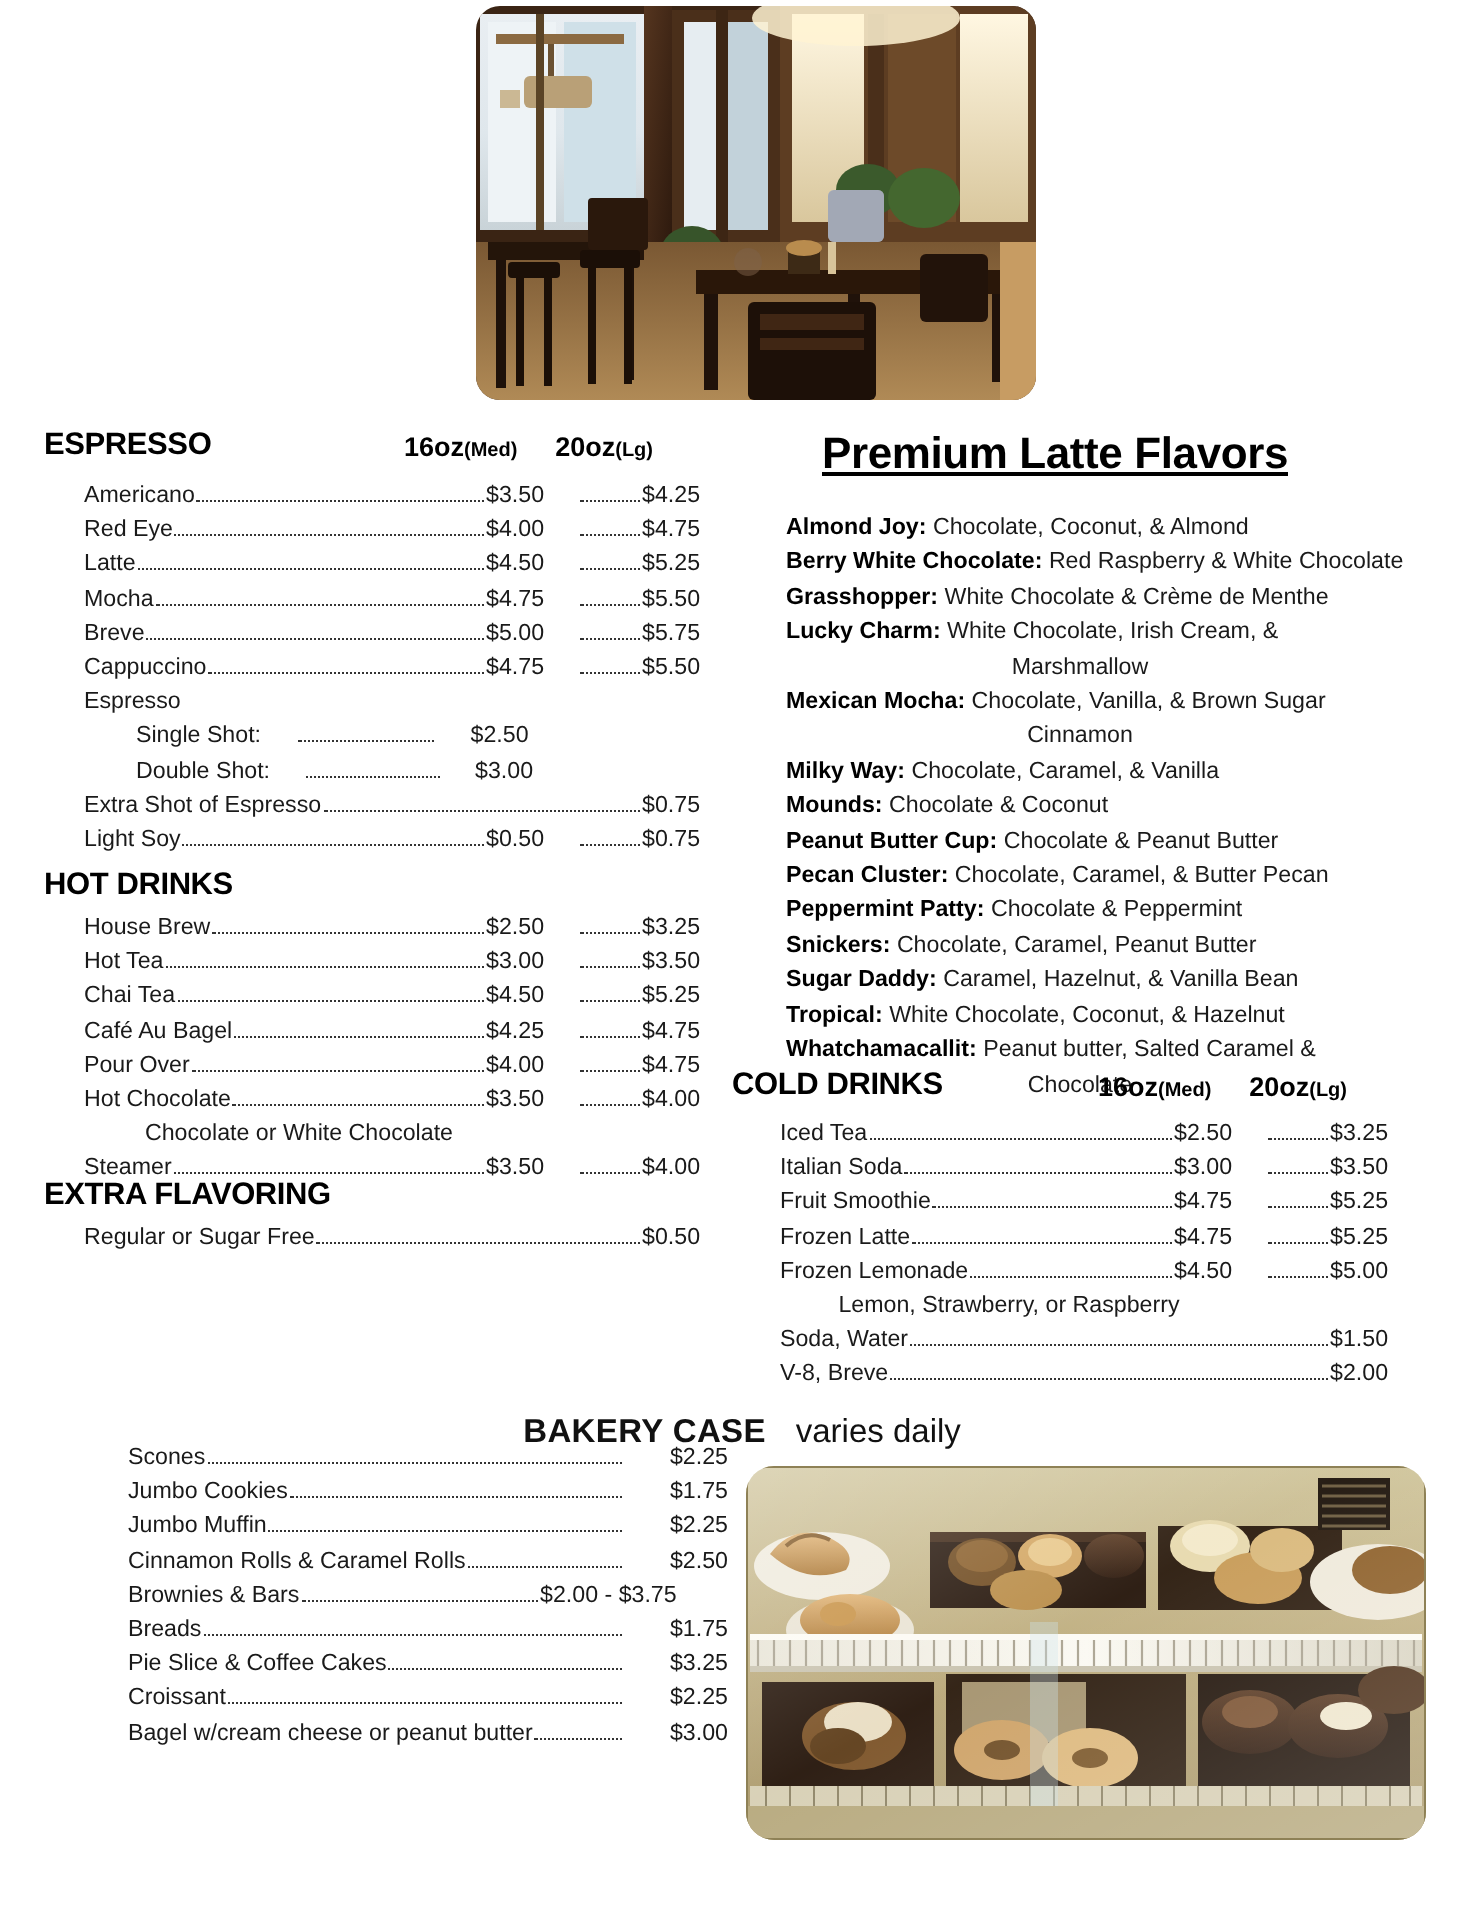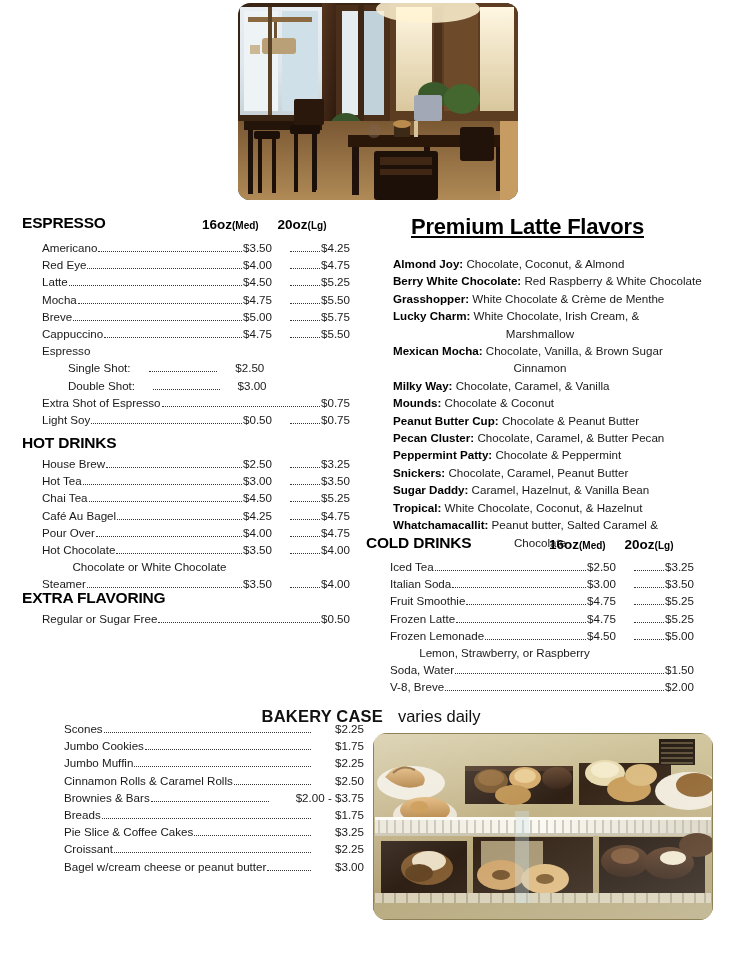--- a/index.html
+++ b/index.html
@@ -521,21 +521,21 @@
       <span class="p2" style="width:52px;text-align:right">$2.25</span>
     </div>
     <div class="row">
       <span class="nm">Cinnamon Rolls &amp; Caramel Rolls</span>
       <span class="lead"></span>
       <span class="p2" style="width:52px;text-align:right">$2.50</span>
     </div>
     <div class="row">
       <span class="nm">Brownies &amp; Bars</span>
       <span class="lead"></span>
-      <span class="p2" style="width:94px;text-align:right">$2.00 - $3.75</span>
+      <span class="p2" style="width:94px;">$2.00 - $3.75</span>
     </div>
     <div class="row">
       <span class="nm">Breads</span>
       <span class="lead"></span>
       <span class="p2" style="width:52px;text-align:right">$1.75</span>
     </div>
     <div class="row">
       <span class="nm">Pie Slice &amp; Coffee Cakes</span>
       <span class="lead"></span>
       <span class="p2" style="width:52px;text-align:right">$3.25</span>

